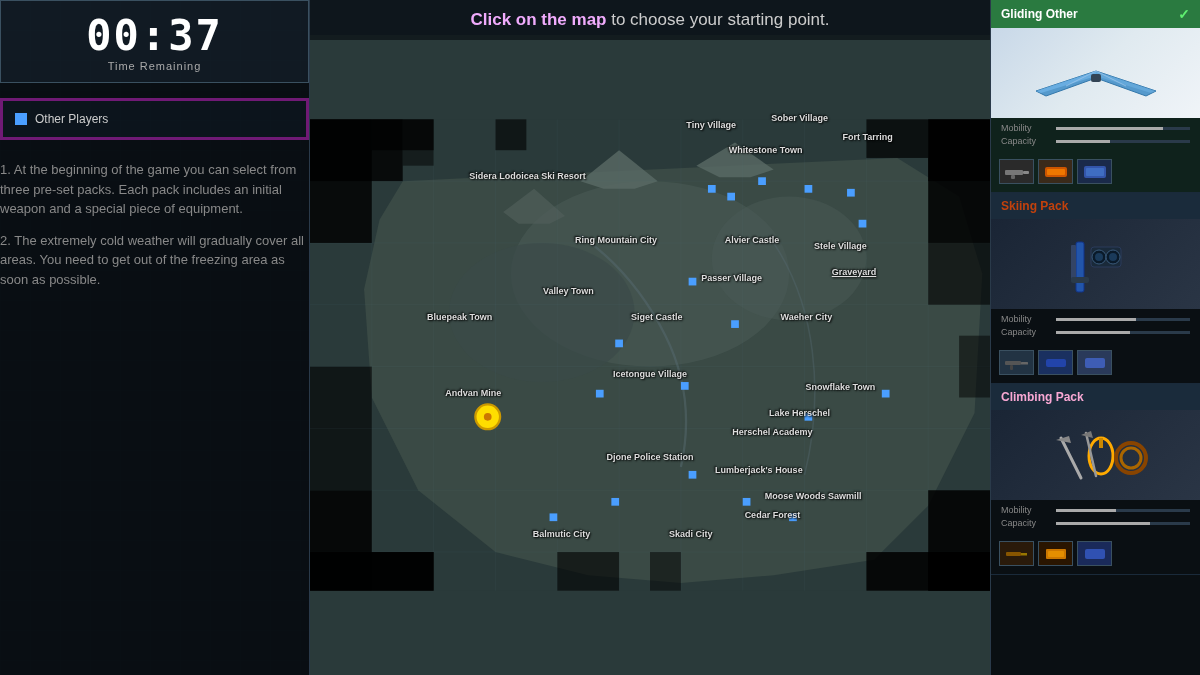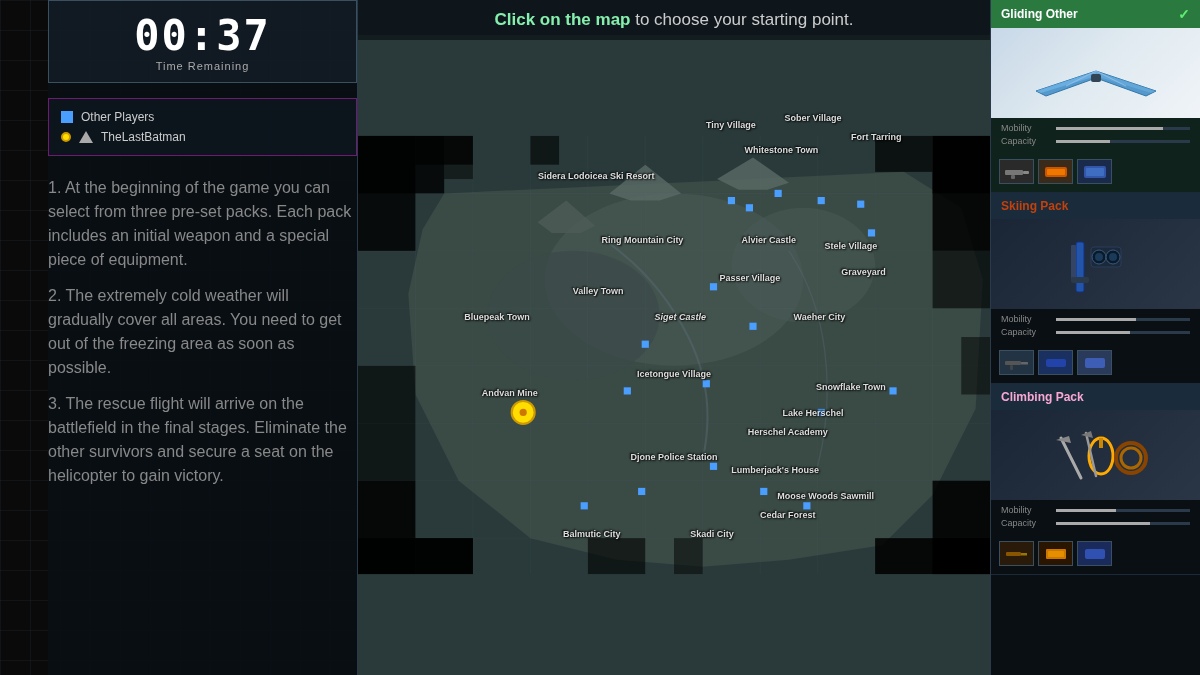--- a/index.html
+++ b/index.html
@@ -33,21 +33,20 @@
 
     
     .left-panel {
       width: 310px;
       height: 100%;
       background: rgba(10,15,20,0.95);
       border-right: 1px solid #2a3a4a;
       display: flex;
       flex-direction: column;
       flex-shrink: 0;
-      margin-left: 48px;
     }
 
     .timer-box {
       border: 1px solid #3a5060;
       background: rgba(20,30,40,0.8);
       text-align: center;
       padding: 10px 15px;
       margin-bottom: 15px;
     }
 
@@ -59,21 +58,21 @@
       font-family: monospace;
     }
 
     .timer-label {
       font-size: 11px;
       color: #aaa;
       letter-spacing: 1px;
     }
 
     .legend-box {
-      border: 1px solid #701a75;
+      border: 3px solid #701a75;
       background: rgba(15,25,35,0.6);
       padding: 8px 12px;
       margin-bottom: 15px;
     }
 
     .legend-item {
       display: flex;
       align-items: center;
       gap: 8px;
       padding: 3px 0;
@@ -110,21 +109,21 @@
     }
 
     .how-to-play h3 {
       font-size: 13px;
       color: #ddd;
       margin-bottom: 10px;
       font-weight: bold;
     }
 
     .how-to-play p {
-      font-size: 16px;
+      font-size: 13px;
       color: #888;
       line-height: 1.5;
       margin-bottom: 12px;
     }
 
     
     .center-map {
       flex: 1;
       position: relative;
       background: #1a2530;
@@ -136,21 +135,21 @@
       top: 0; left: 0; right: 0;
       text-align: center;
       padding: 10px;
       font-size: 17px;
       color: #ccc;
       z-index: 10;
       background: rgba(10,15,20,0.7);
     }
 
     .map-header .click-text {
-      color: #86efac;
+      color: #f0abfc;
       font-weight: bold;
     }
 
     .map-area {
       position: absolute;
       top: 35px; left: 0; right: 0; bottom: 0;
       background: #2a3a3a;
       overflow: hidden;
     }
 
@@ -318,31 +317,25 @@
     <div class="timer-box">
       <div class="timer-value">00:37</div>
       <div class="timer-label">Time Remaining</div>
     </div>
 
     <div class="legend-box">
       <div class="legend-item">
         <div class="legend-icon-square"></div>
         <span>Other Players</span>
       </div>
-      <div class="legend-item">
-        <div class="legend-dot-yellow"></div>
-        <div class="legend-triangle"></div>
-        <span>TheLastBatman</span>
-      </div>
     </div>
 
     <div class="how-to-play">
       <p>1.  At the beginning of the game you can select from three pre-set packs. Each pack includes an initial weapon and a special piece of equipment.</p>
       <p>2.  The extremely cold weather will gradually cover all areas. You need to get out of the freezing area as soon as possible.</p>
-      <p>3.  The rescue flight will arrive on the battlefield in the final stages. Eliminate the other survivors and secure a seat on the helicopter to gain victory.</p>
     </div>
 
   </div>
 
   <div class="center-map">
 
     <div class="map-header">
       <span class="click-text">Click on the map</span><span> to choose your starting point.</span>
     </div>
 
@@ -436,29 +429,29 @@
         <circle cx="230" cy="385" r="16" fill="#ffdd00" stroke="#cc9900" stroke-width="3"></circle>
         <circle cx="230" cy="385" r="5" fill="#cc7700"></circle>
       </svg>
 
       
       <div id="labels-container" style="position: absolute; top: 0px; left: 0px; width: 100%; height: 100%; pointer-events: none;">
           <div class="map-label" style="left: 72%; top: 13%; transform: translate(-50%, -50%);">Sober Village</div>
           <div class="map-label" style="left: 82%; top: 16%; transform: translate(-50%, -50%);">Fort Tarring</div>
           <div class="map-label" style="left: 59%; top: 14%; transform: translate(-50%, -50%);">Tiny Village</div>
           <div class="map-label" style="left: 67%; top: 18%; transform: translate(-50%, -50%);">Whitestone Town</div>
-          <div class="map-label" style="left: 32%; top: 22%; transform: translate(-50%, -50%); margin-left: 36px;">Sidera Lodoicea Ski Resort</div>
+          <div class="map-label" style="left: 32%; top: 22%; transform: translate(-50%, -50%);">Sidera Lodoicea Ski Resort</div>
           <div class="map-label" style="left: 45%; top: 32%; transform: translate(-50%, -50%);">Ring Mountain City</div>
           <div class="map-label" style="left: 65%; top: 32%; transform: translate(-50%, -50%);">Alvier Castle</div>
           <div class="map-label" style="left: 78%; top: 33%; transform: translate(-50%, -50%);">Stele Village</div>
-          <div class="map-label" style="left: 80%; top: 37%; transform: translate(-50%, -50%);">Graveyard</div>
+          <div class="map-label" style="left: 80%; top: 37%; transform: translate(-50%, -50%); text-decoration: underline;">Graveyard</div>
           <div class="map-label" style="left: 62%; top: 38%; transform: translate(-50%, -50%);">Passer Village</div>
           <div class="map-label" style="left: 38%; top: 40%; transform: translate(-50%, -50%);">Valley Town</div>
           <div class="map-label" style="left: 22%; top: 44%; transform: translate(-50%, -50%);">Bluepeak Town</div>
-          <div class="map-label" style="left: 51%; top: 44%; transform: translate(-50%, -50%); font-style: italic;">Siget Castle</div>
+          <div class="map-label" style="left: 51%; top: 44%; transform: translate(-50%, -50%);">Siget Castle</div>
           <div class="map-label" style="left: 73%; top: 44%; transform: translate(-50%, -50%);">Waeher City</div>
           <div class="map-label" style="left: 50%; top: 53%; transform: translate(-50%, -50%);">Icetongue Village</div>
           <div class="map-label" style="left: 24%; top: 56%; transform: translate(-50%, -50%);">Andvan Mine</div>
           <div class="map-label" style="left: 78%; top: 55%; transform: translate(-50%, -50%);">Snowflake Town</div>
           <div class="map-label" style="left: 72%; top: 59%; transform: translate(-50%, -50%);">Lake Herschel</div>
           <div class="map-label" style="left: 68%; top: 62%; transform: translate(-50%, -50%);">Herschel Academy</div>
           <div class="map-label" style="left: 50%; top: 66%; transform: translate(-50%, -50%);">Djone Police Station</div>
           <div class="map-label" style="left: 66%; top: 68%; transform: translate(-50%, -50%);">Lumberjack's House</div>
           <div class="map-label" style="left: 74%; top: 72%; transform: translate(-50%, -50%);">Moose Woods Sawmill</div>
           <div class="map-label" style="left: 68%; top: 75%; transform: translate(-50%, -50%);">Cedar Forest</div>

